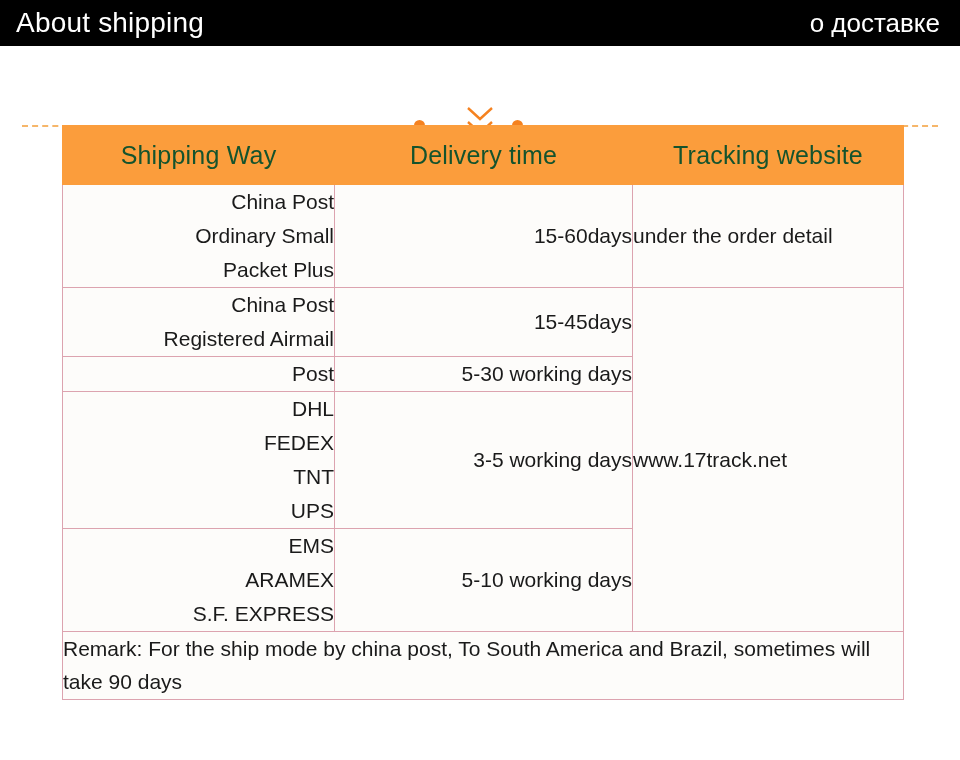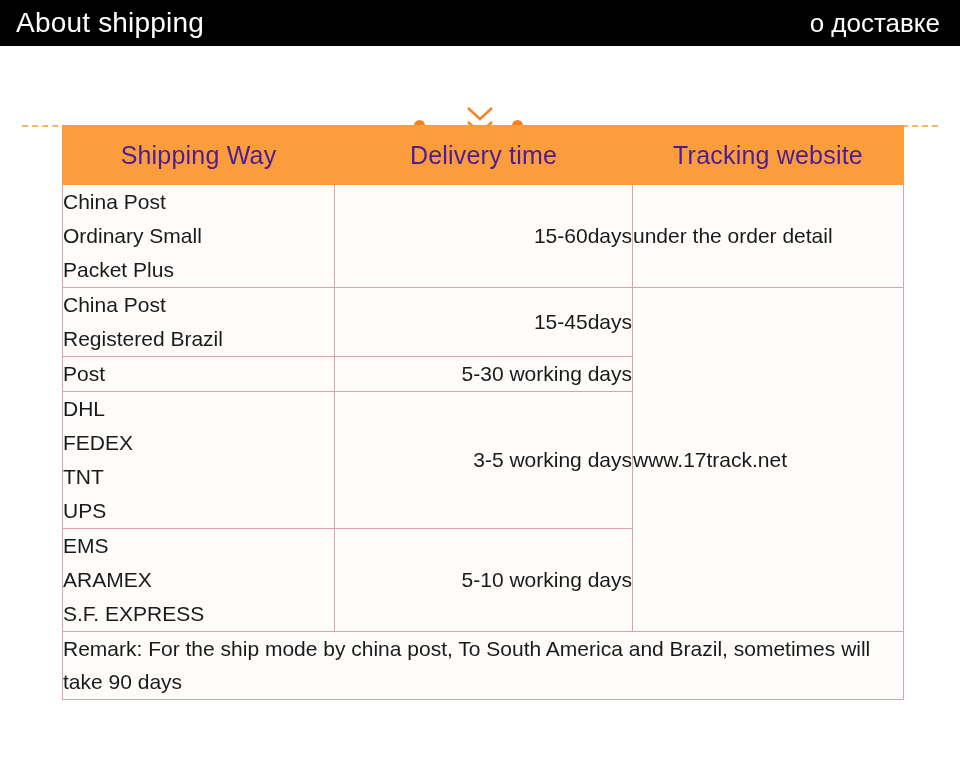--- a/index.html
+++ b/index.html
@@ -92,21 +92,21 @@
   table.ship td, table.ship th {
     border: 1px solid #dca3af;
     background: #fdfcfa;
     padding: 0;
     vertical-align: middle;
   }
   
   tr.head th {
     background: #fb9d3c;
     border-color: #fb9d3c;
-    color: #4c1d95;
+    color: #14532d;
     font-weight: 400;
     height: 58px;
     font-size: 25px;
     text-align: center;
     letter-spacing: 0.2px;
   }
   th.h-way  { text-align: center; padding-left: 14px; }
 
   
   col.c1 { width: 272px; }
@@ -131,21 +131,21 @@
     color: #1a1a1a;
   }
   td.remark {
     padding: 12px 10px 14px 30px;
     font-size: 21px;
     color: #1a1a1a;
     line-height: 1.58;
     text-align: left;
     margin-top: 32px;
   }
-  .way-line { display: block; }
+  .way-line { display: block; text-align: right; }
 </style>
 </head>
 <body>
 
 <div class="banner">
   <div class="banner-left">About shipping</div>
   <div class="banner-right">о доставке</div>
 </div>
 
 <div class="divider">
@@ -180,21 +180,21 @@
           <span class="way-line">Ordinary Small</span>
           <span class="way-line">Packet Plus</span>
         </td>
         <td class="time">15-60days</td>
         <td class="track">under the order detail</td>
       </tr>
 
       <tr>
         <td class="way">
           <span class="way-line">China Post</span>
-          <span class="way-line">Registered Brazil</span>
+          <span class="way-line">Registered Airmail</span>
         </td>
         <td class="time">15-45days</td>
         <td class="track" rowspan="4">www.17track.net</td>
       </tr>
 
       <tr>
         <td class="way">
           <span class="way-line">Post</span>
         </td>
         <td class="time">5-30 working days</td>

